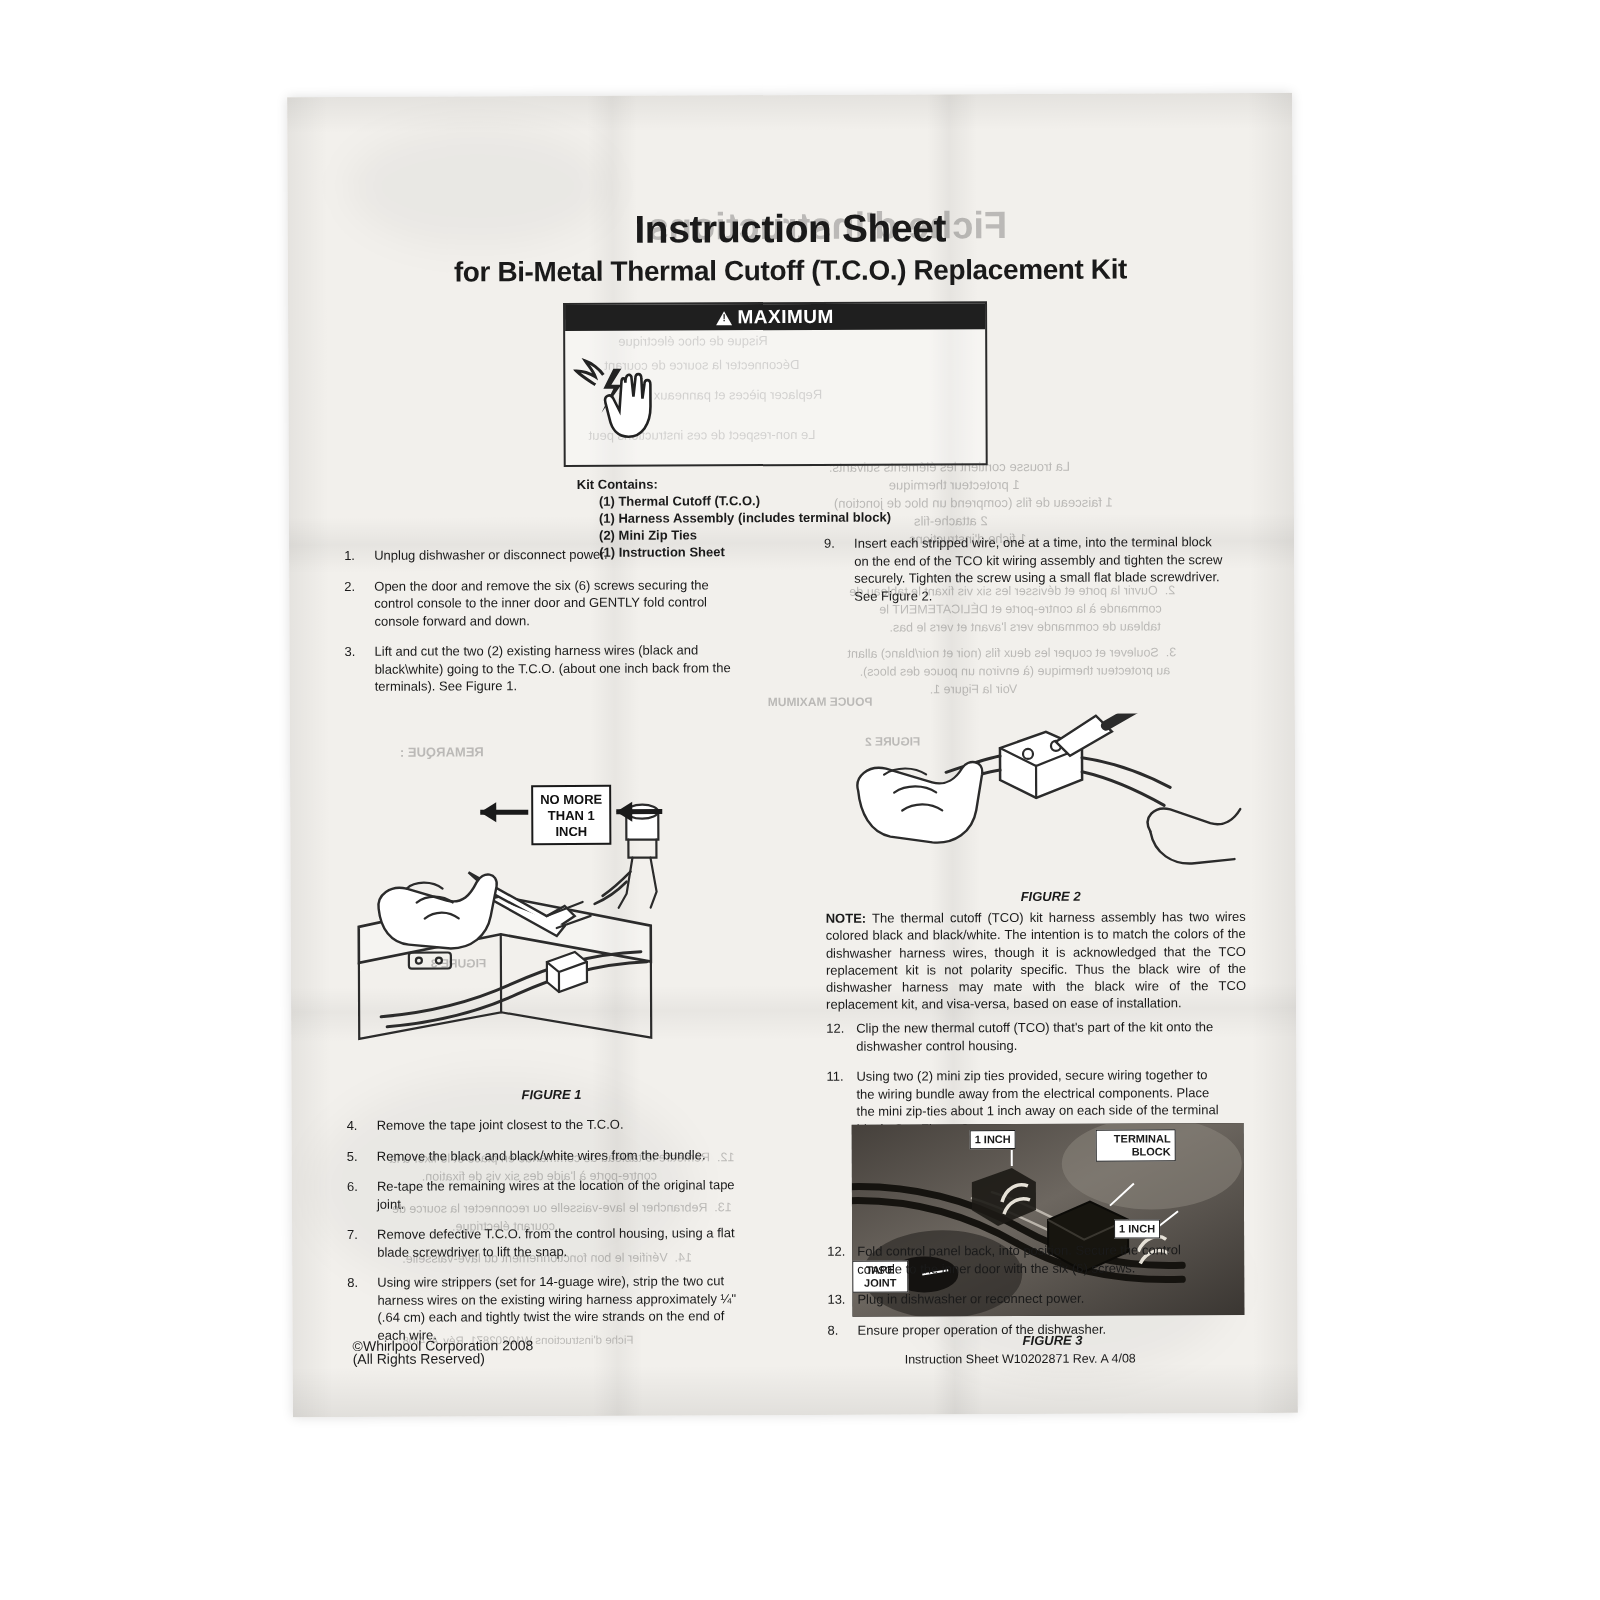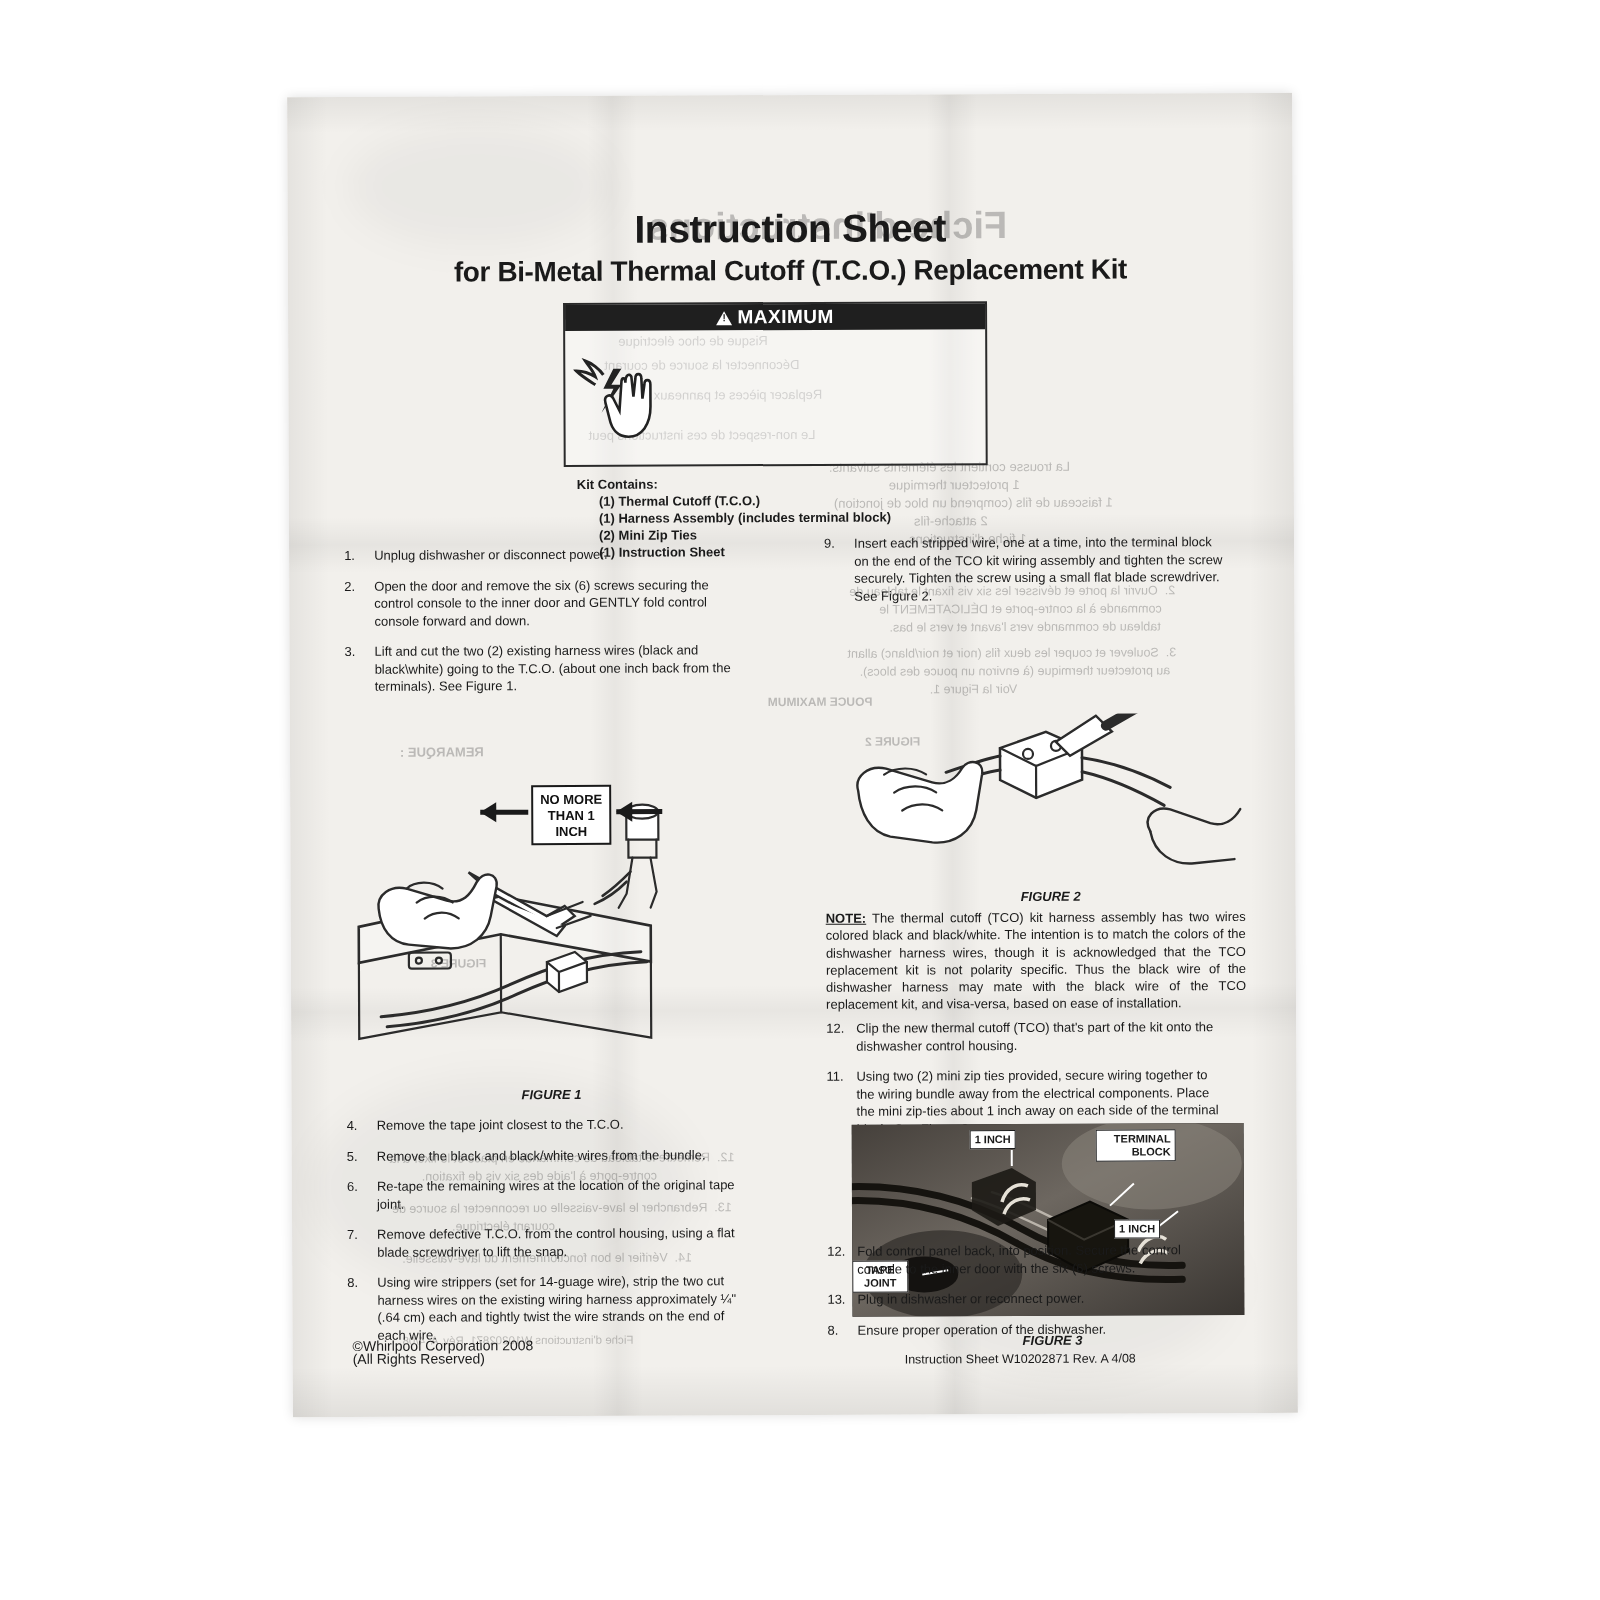--- a/index.html
+++ b/index.html
@@ -223,21 +223,21 @@
 
   
   #note {
     position: absolute;
     left: 535px; top: 815px;
     width: 420px;
     font-size: 13px;
     line-height: 17.3px;
     text-align: justify;
   }
-  #note .nb { font-weight: bold; text-decoration: underline; }
+  #note .nb { font-weight: bold; }
 
   
   #copyright {
     position: absolute;
     left: 60px; top: 1243px;
     font-size: 14px;
     line-height: 13px;
   }
   #sheet-id {
     position: absolute;

